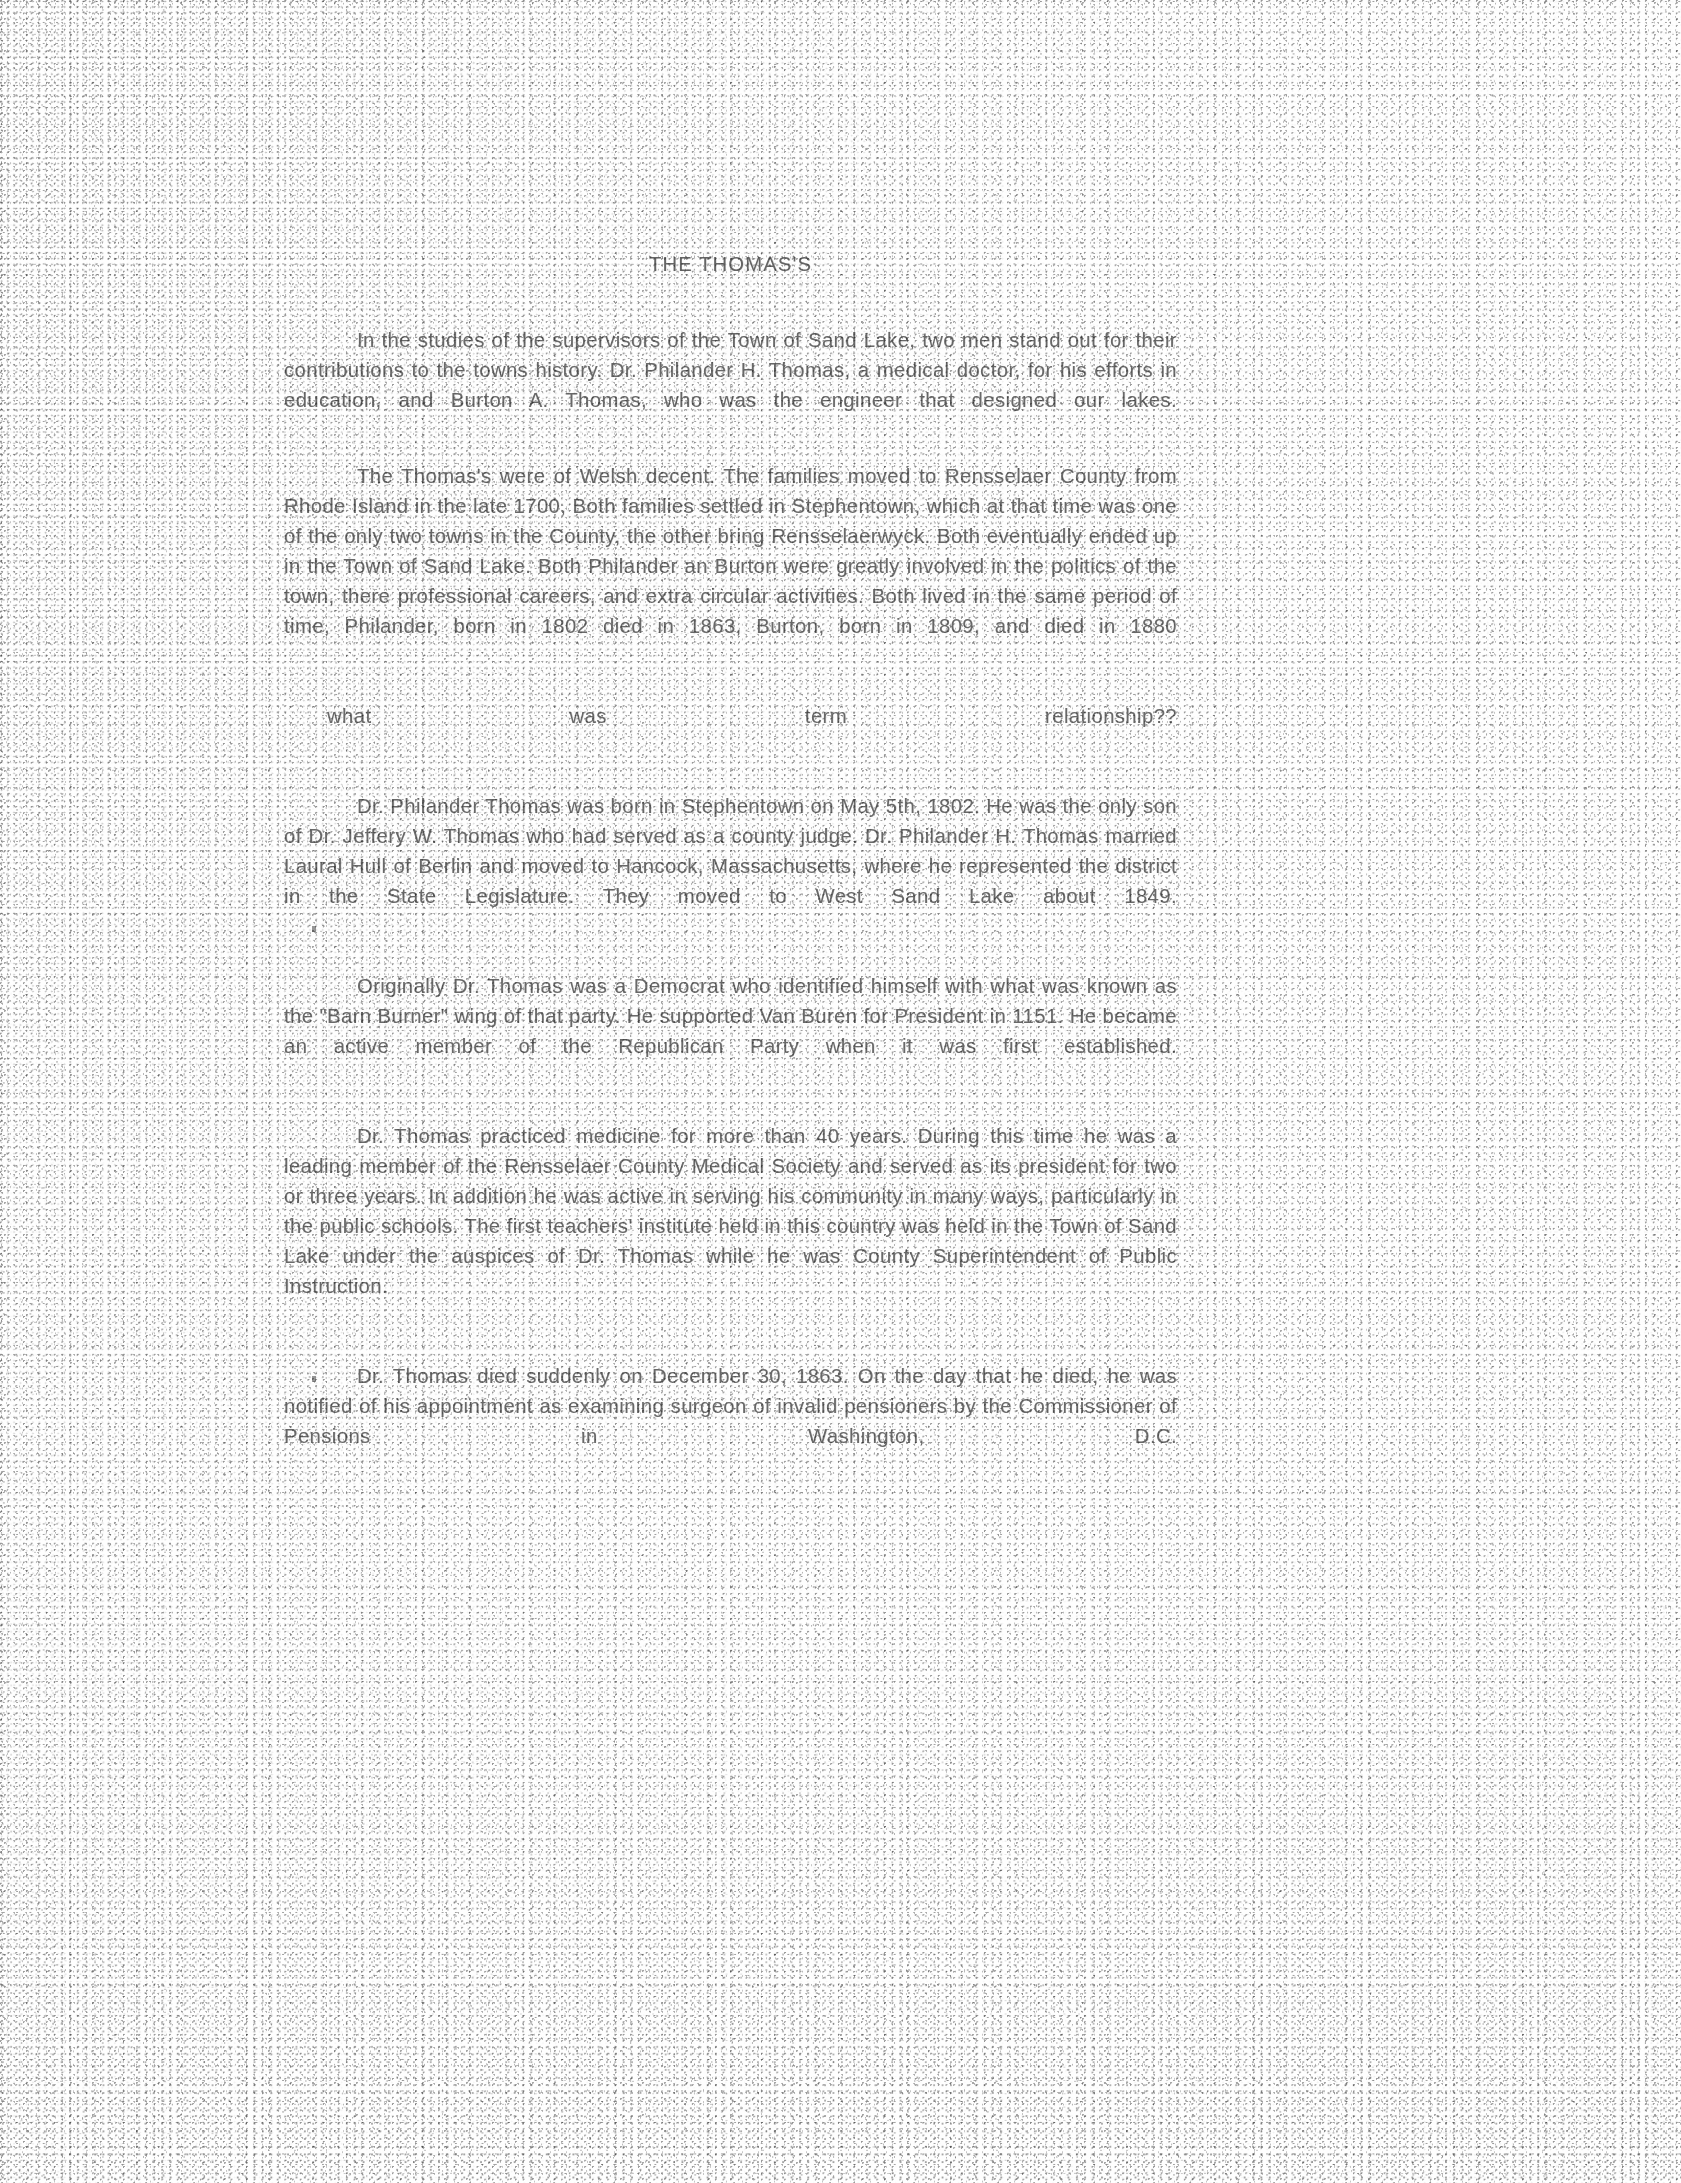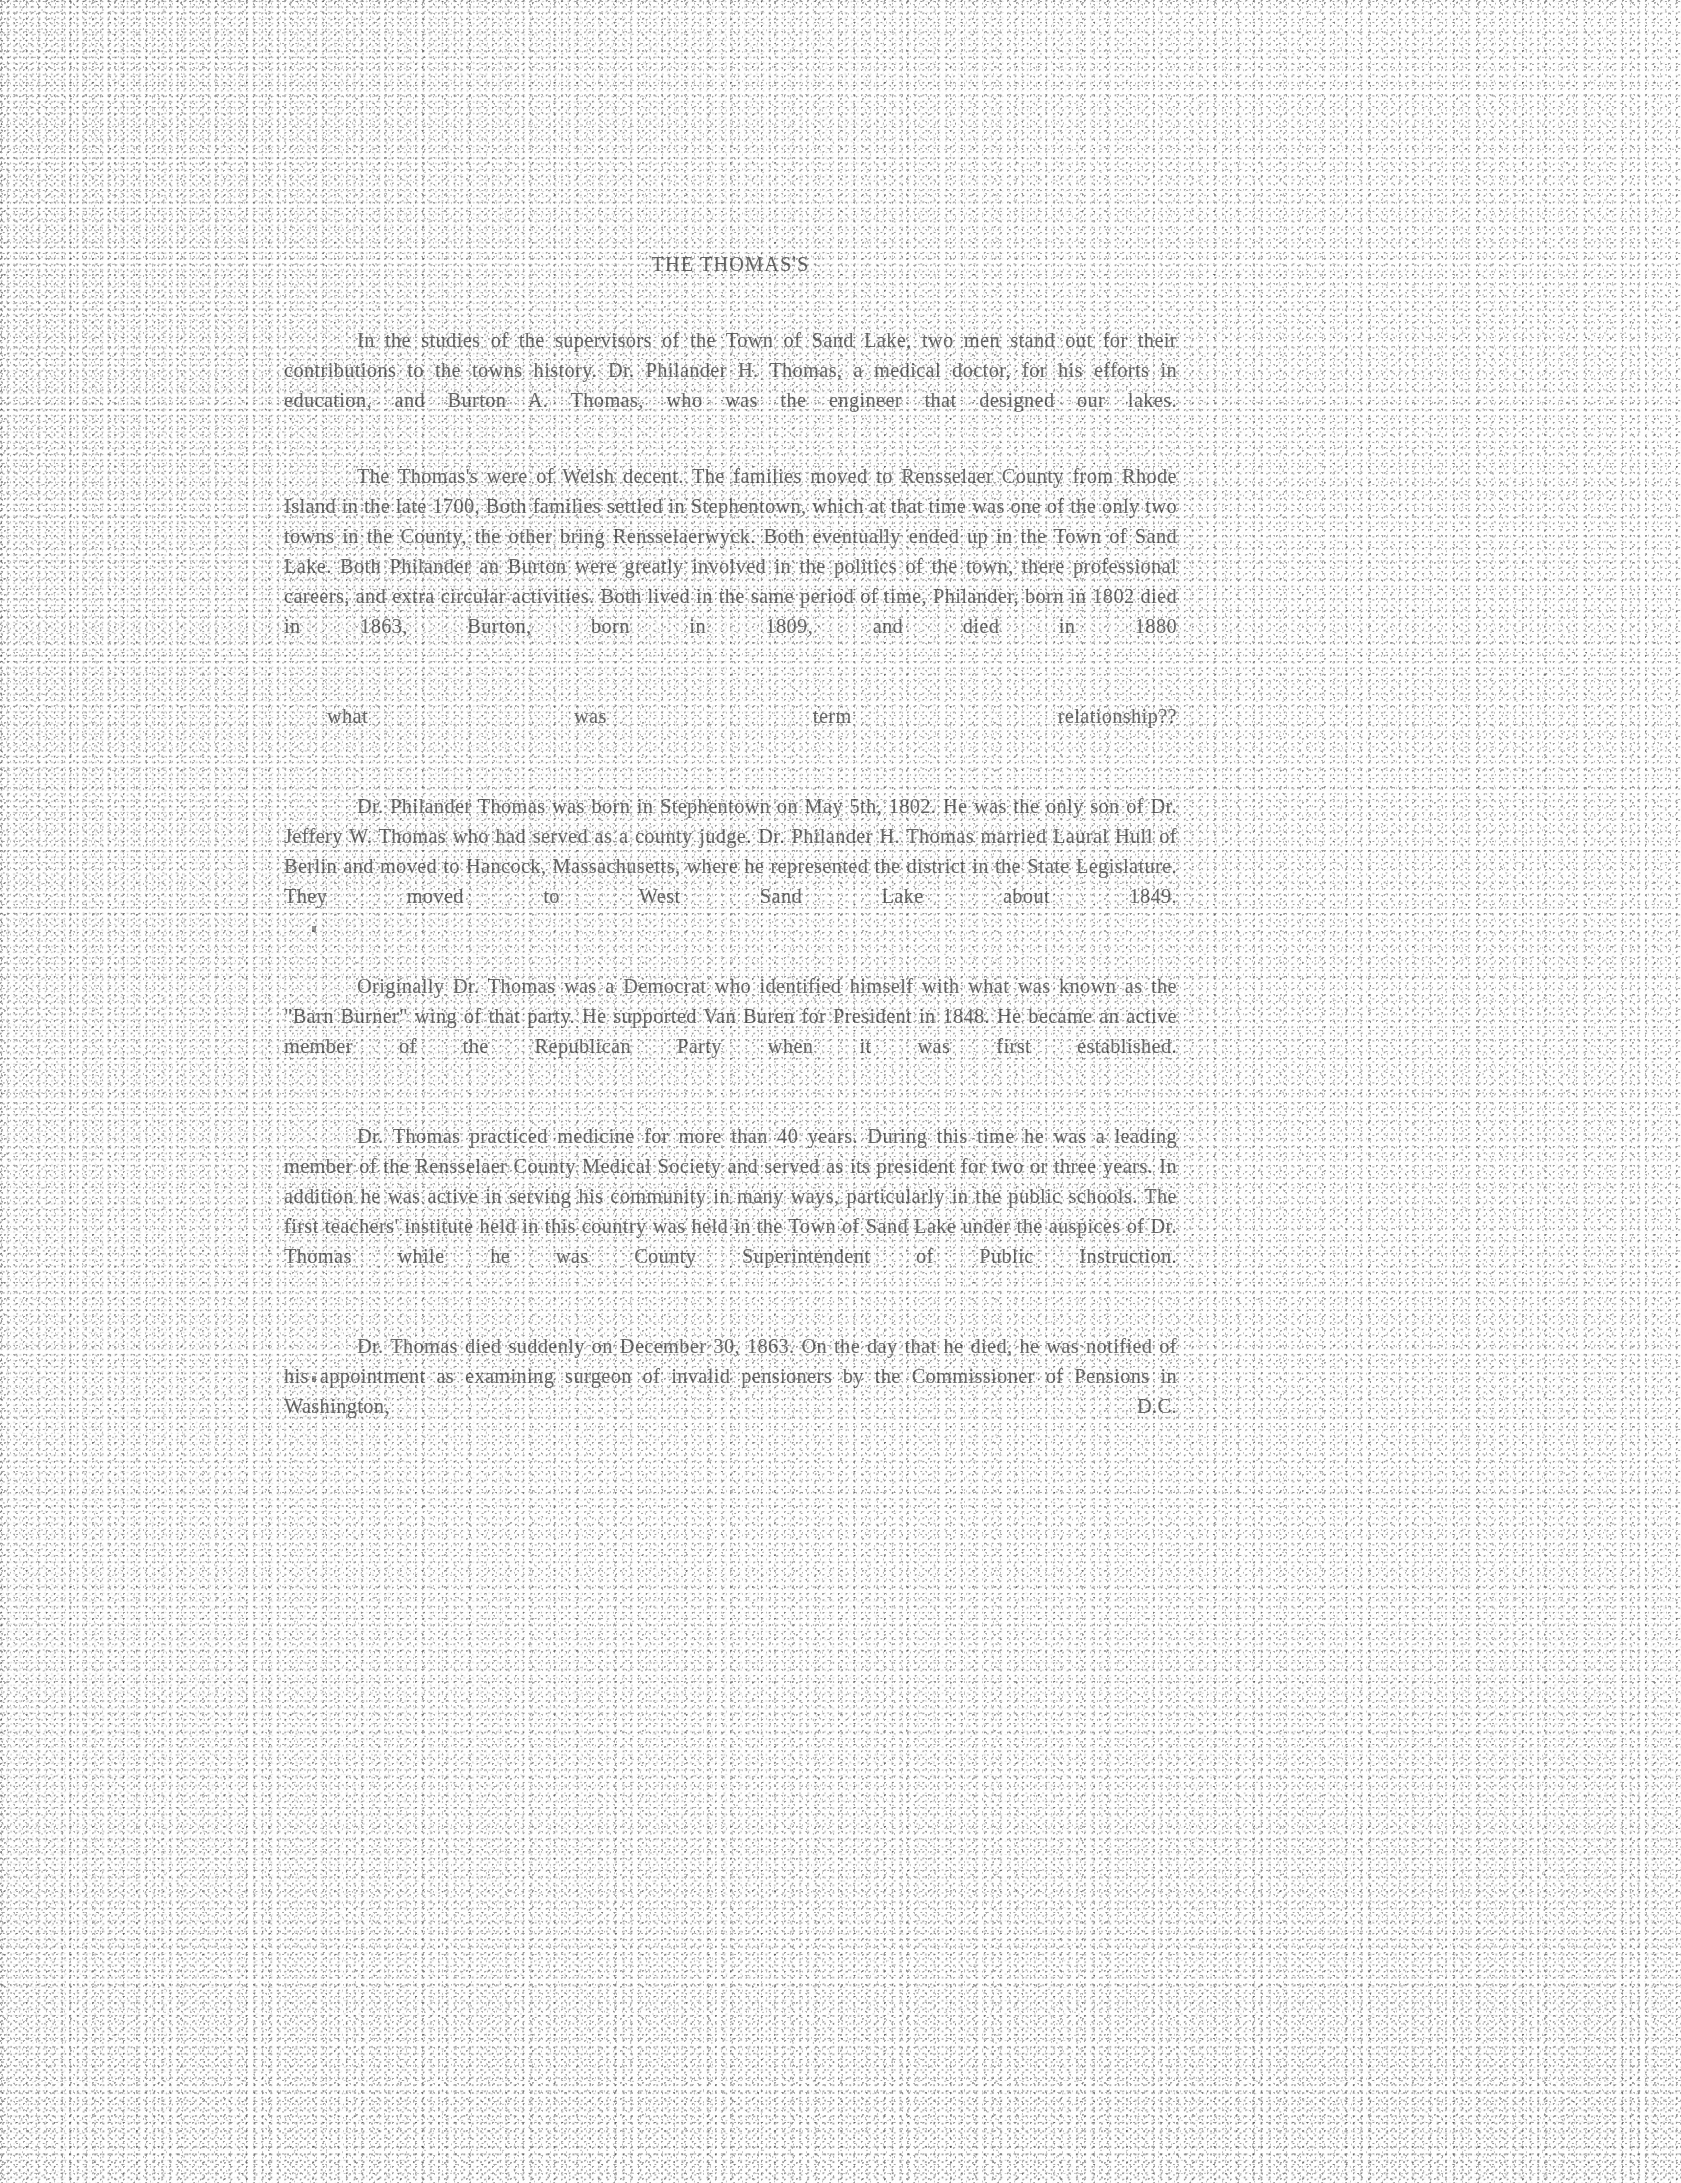--- a/index.html
+++ b/index.html
@@ -8,21 +8,21 @@
     padding: 0;
     background: #ffffff;
   }
 
   .page {
     position: relative;
     width: 1682px;
     height: 2183px;
     background: #fefefe;
     overflow: hidden;
-    font-family: Liberation Serif, serif;
+    font-family: Liberation Sans, sans-serif;
   }
 
   
   .noise {
     position: absolute;
     inset: 0;
     pointer-events: none;
     z-index: 5;
   }
   .noise-a {
@@ -144,21 +144,21 @@
     <div class="gap-sm"></div>
 
     <p class="para">In the studies of the supervisors of the Town of Sand Lake, two men stand out for their contributions to the towns history. Dr. Philander H. Thomas, a medical doctor, for his efforts in education, and Burton A. Thomas, who was the engineer that designed our lakes.</p>
 
     <p class="para">The Thomas's were of Welsh decent. The families moved to Rensselaer County from Rhode Island in the late 1700, Both families settled in Stephentown, which at that time was one of the only two towns in the County, the other bring Rensselaerwyck. Both eventually ended up in the Town of Sand Lake. Both Philander an Burton were greatly involved in the politics of the town, there professional careers, and extra circular activities. Both lived in the same period of time, Philander, born in 1802 died in 1863, Burton, born in 1809, and died in 1880</p>
 
     <p class="para spaced noindent">what was term relationship??</p>
 
     <p class="para spaced">Dr. Philander Thomas was born in Stephentown on May 5th, 1802. He was the only son of Dr. Jeffery W. Thomas who had served as a county judge. Dr. Philander H. Thomas married Laural Hull of Berlin and moved to Hancock, Massachusetts, where he represented the district in the State Legislature. They moved to West Sand Lake about 1849.</p>
 
-    <p class="para spaced">Originally Dr. Thomas was a Democrat  who identified himself with what was known as the "Barn Burner" wing of that party. He supported Van Buren for President in 1848. He became an active member of the Republican Party when it was first established.</p>
+    <p class="para spaced">Originally Dr. Thomas was a Democrat  who identified himself with what was known as the "Barn Burner" wing of that party. He supported Van Buren for President in 1151. He became an active member of the Republican Party when it was first established.</p>
 
     <p class="para spaced">Dr. Thomas practiced medicine for more than 40 years. During this time he was a leading member of the Rensselaer County Medical Society and served as its president for two or three years. In addition he was active in serving his community in many ways, particularly in the public schools. The first teachers' institute held in this country was held in the Town of Sand Lake under the auspices of Dr. Thomas while he was County Superintendent of Public Instruction.</p>
 
 
     <p class="para spaced">Dr. Thomas died suddenly on December 30, 1863.  On the day that he died, he was notified of his appointment as examining surgeon of invalid pensioners by the Commissioner of Pensions in Washington, D.C.</p>
 
   </div>
 
   <div class="stray" style="left:312px; top:926px; width:3.5px; height:6.3px;"></div>
   <div class="stray" style="left:312px; top:1376px; width:3.5px; height:6.3px;"></div>

